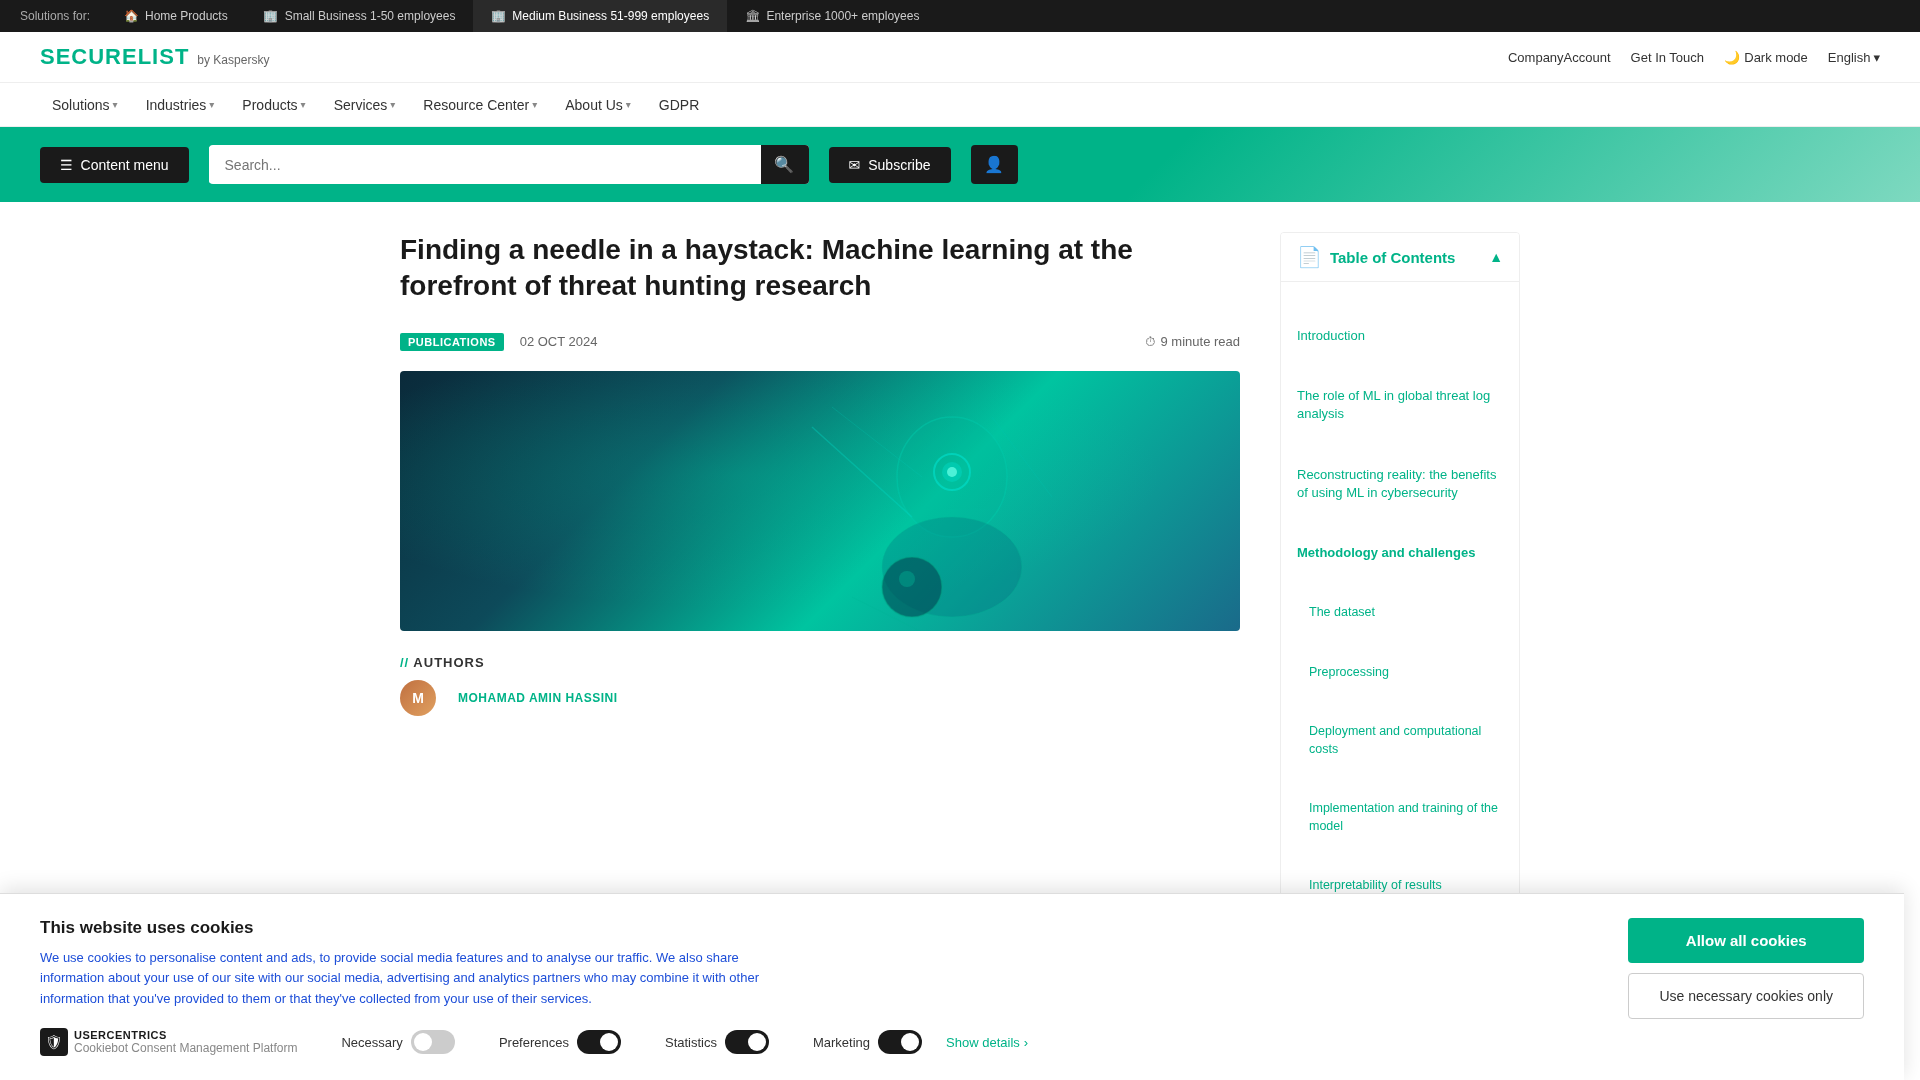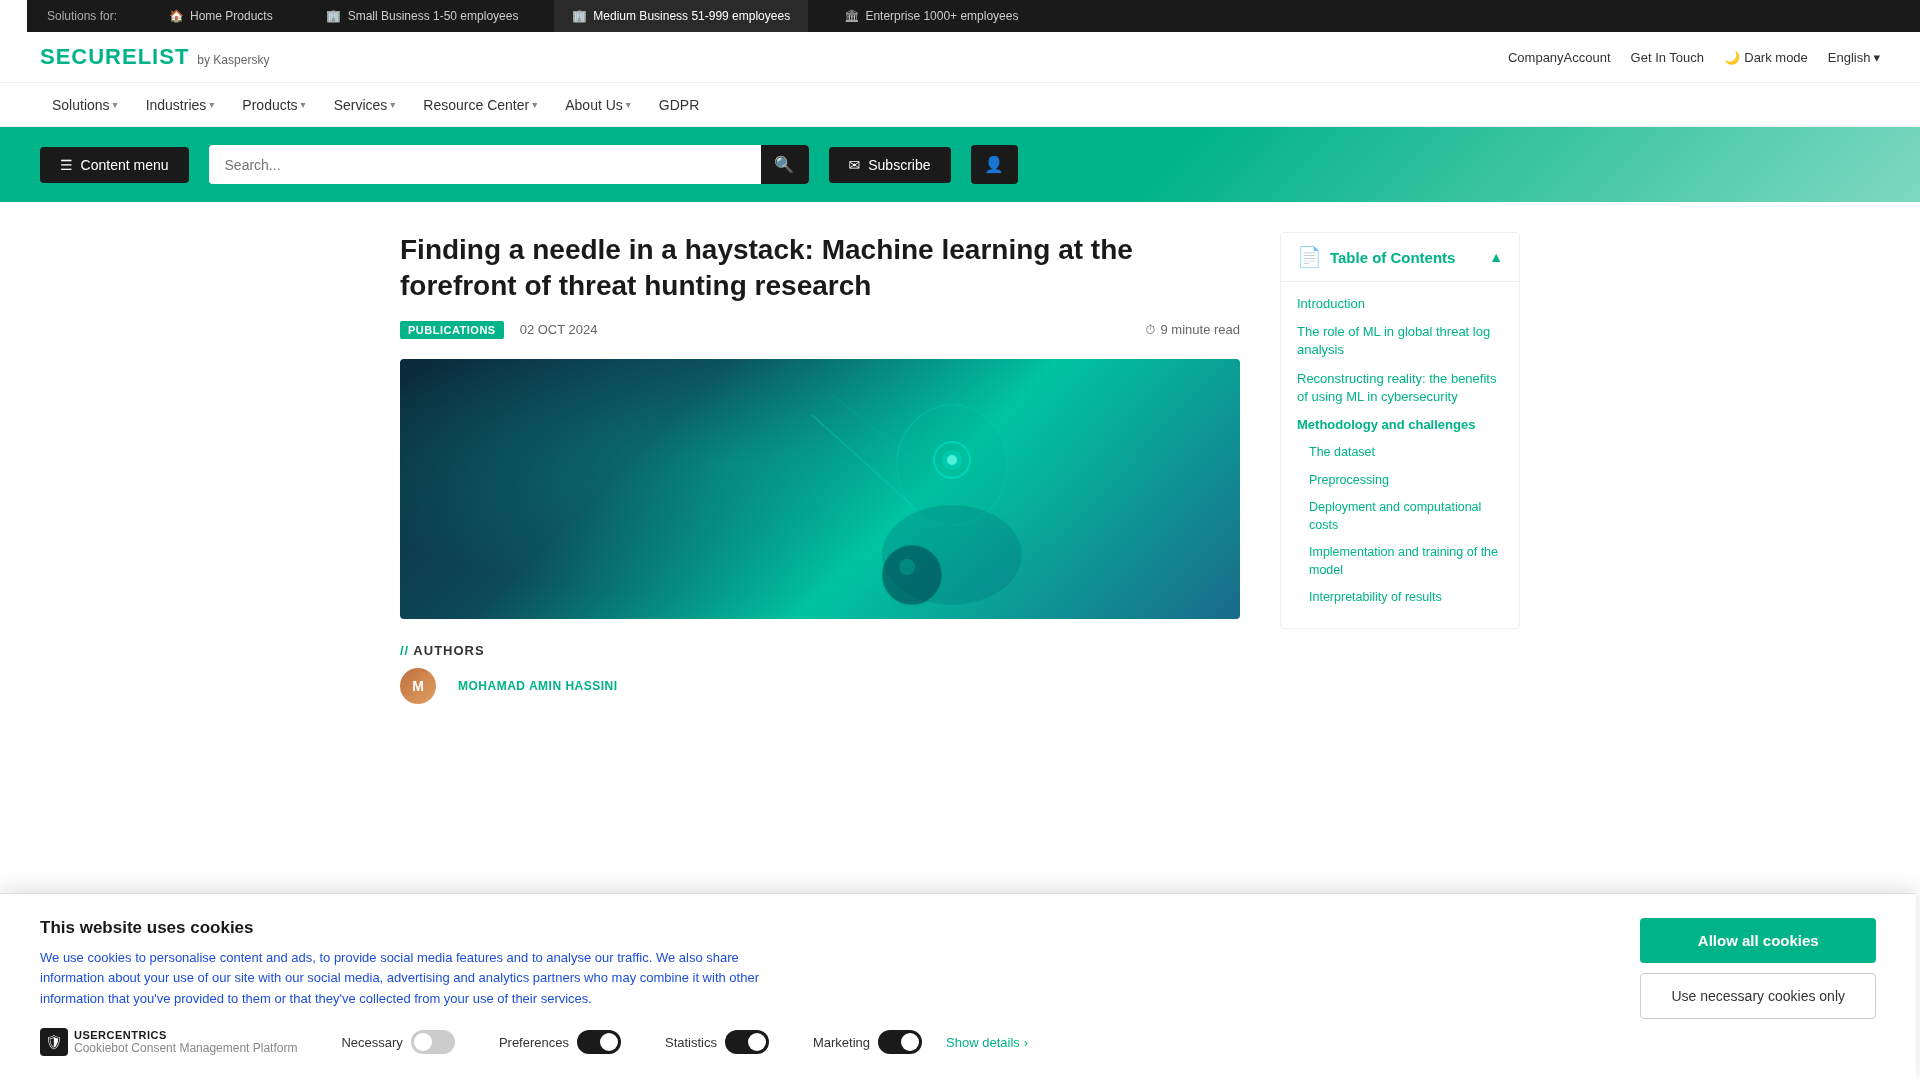--- a/index.html
+++ b/index.html
@@ -7,22 +7,21 @@
 
     
     .top-bar {
       background: #1a1a1a;
       color: #ccc;
       font-size: 12px;
       padding: 0 20px;
       display: flex;
       align-items: center;
       height: 32px;
-      gap: 18px;
-      margin-left: 27px;
+      gap: 0;
     }
     .top-bar-solutions {
       color: #aaa;
       margin-right: 16px;
     }
     .top-bar-item {
       display: flex;
       align-items: center;
       gap: 6px;
       padding: 0 18px;
@@ -179,21 +178,21 @@
       gap: 40px;
     }
     .article-area {
       flex: 1;
     }
     .article-title {
       font-size: 28px;
       font-weight: bold;
       line-height: 1.3;
       color: #1a1a1a;
-      margin-bottom: 16px;
+      margin-bottom: 28px;
     }
     .article-meta {
       display: flex;
       align-items: center;
       gap: 16px;
       margin-bottom: 20px;
     }
     .tag-publications {
       background: #00b388;
       color: #fff;
@@ -314,34 +313,35 @@
       border-top: 1px solid #eee;
     }
     .toc-item {
       display: block;
       padding: 5px 0;
       font-size: 13px;
       color: #00b388;
       text-decoration: none;
       cursor: pointer;
       line-height: 1.4;
+      margin-top: 32px;
     }
     .toc-item.sub {
       padding-left: 12px;
       color: #00b388;
       font-size: 12.5px;
     }
     .toc-item.bold { font-weight: bold; }
 
     
     .cookie-overlay {
       position: fixed;
       bottom: 0;
       left: 0;
-      right: 4px;
+      right: 16px;
       background: #fff;
       border-top: 1px solid #ddd;
       box-shadow: 0 -4px 20px rgba(0,0,0,0.12);
       padding: 24px 40px;
       z-index: 1000;
       display: flex;
       align-items: flex-start;
       gap: 40px;
     }
     .cookie-content {

